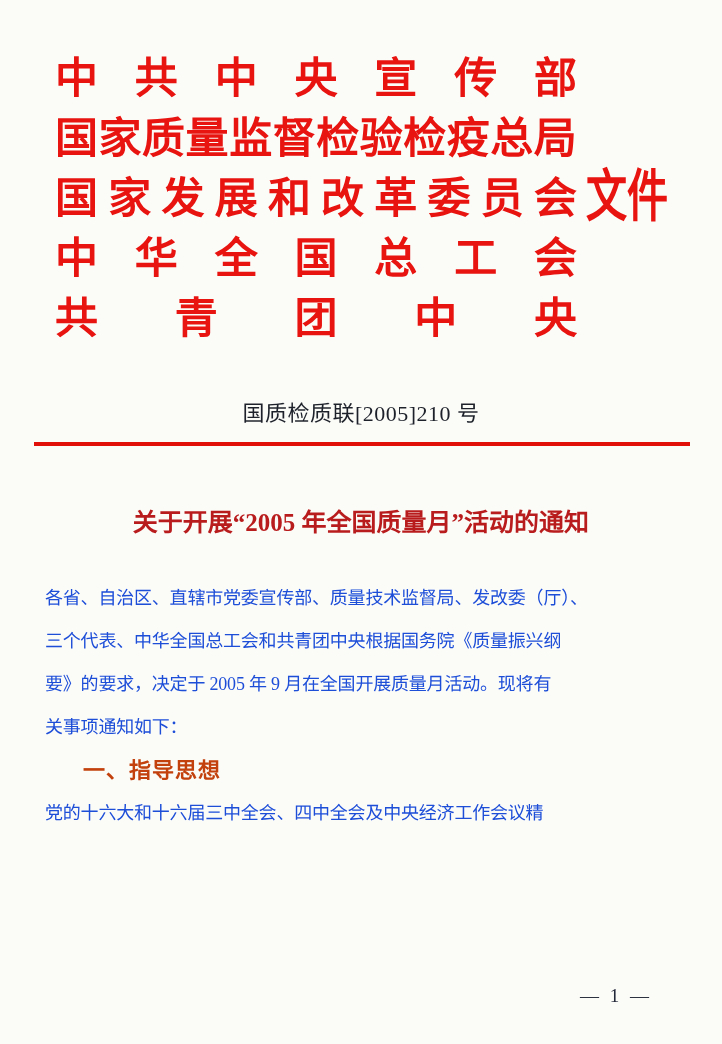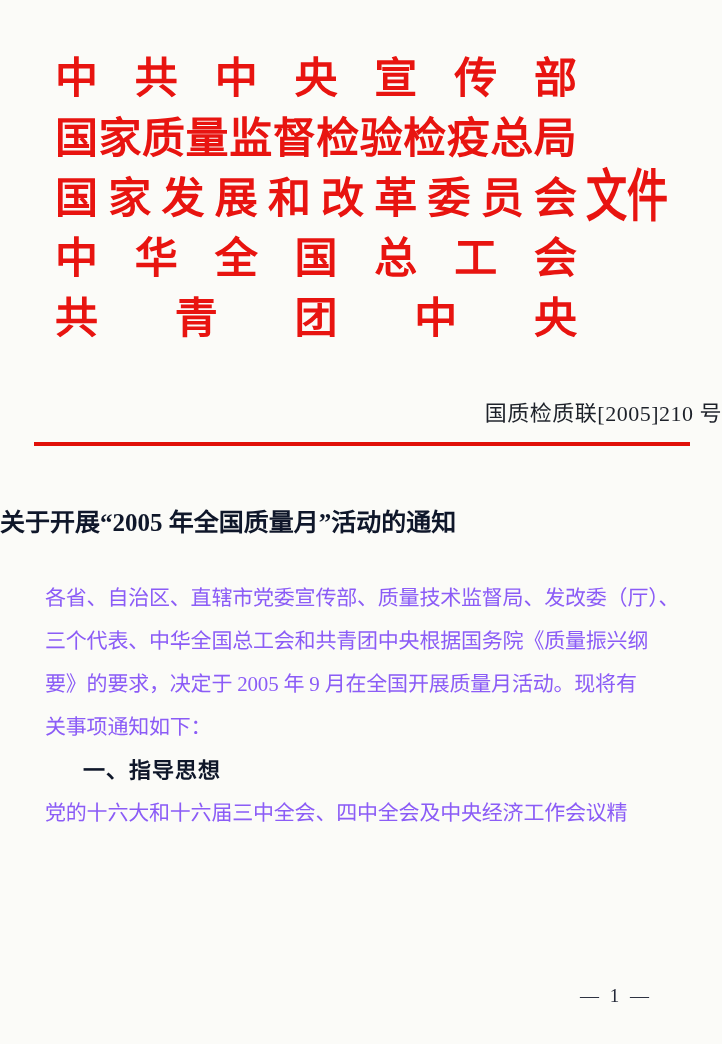--- a/index.html
+++ b/index.html
@@ -49,70 +49,71 @@
     transform: scale(0.72, 1);
     transform-origin: left top;
     white-space: nowrap;
   }
   
   .doc-number {
     position: absolute;
     left: 0;
     right: 0;
     top: 395px;
-    text-align: right;
+    text-align: center;
     font-size: 22px;
     color: #1d2129;
     letter-spacing: 0.5px;
   }
   
   .red-rule {
     position: absolute;
     left: 34px;
     top: 442px;
     width: 656px;
     height: 4px;
     background: #e11009;
   }
   
   .doc-title {
     position: absolute;
     left: 0;
     right: 0;
     top: 502px;
     margin: 0;
+    text-align: center;
     font-size: 25px;
     font-weight: 700;
-    color: #0f172a;
+    color: #b91c1c;
     letter-spacing: 0px;
   }
   
   .doc-body {
     position: absolute;
     left: 45px;
     top: 577px;
     width: 650px;
   }
   .body-line {
     height: 43px;
     line-height: 43px;
-    font-size: 21px;
-    color: #8b5cf6;
+    font-size: 18px;
+    color: #1d4ed8;
     letter-spacing: -0.2px;
     white-space: nowrap;
   }
   .body-line.indent {
     padding-left: 37px;
   }
   .body-line.heading {
     padding-left: 38px;
     font-family: "Liberation Sans", "DejaVu Sans", sans-serif;
     font-weight: 700;
     font-size: 22px;
-    color: #0f172a;
+    color: #c2410c;
     letter-spacing: 1px;
   }
   
   .page-number {
     position: absolute;
     top: 985px;
     right: 70px;
     font-size: 19px;
     color: #232838;
     letter-spacing: 3px;

